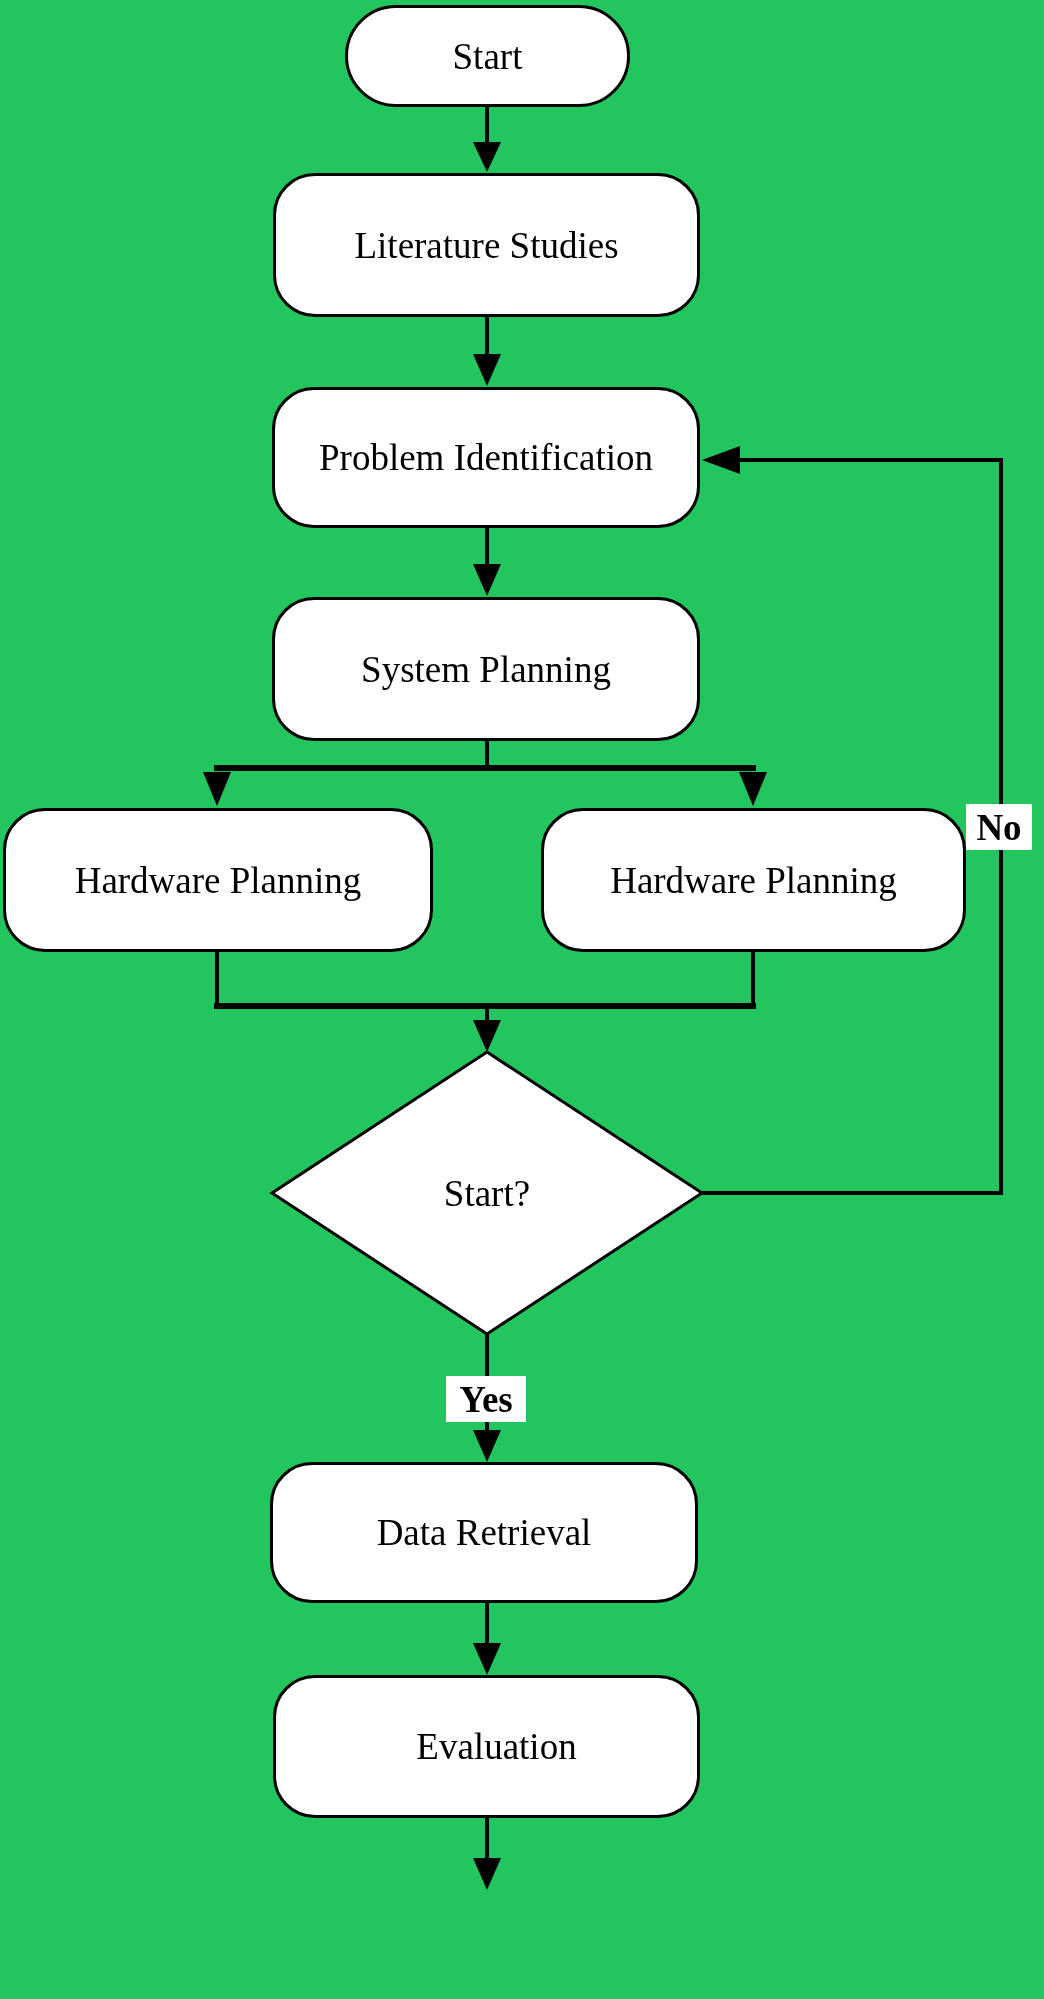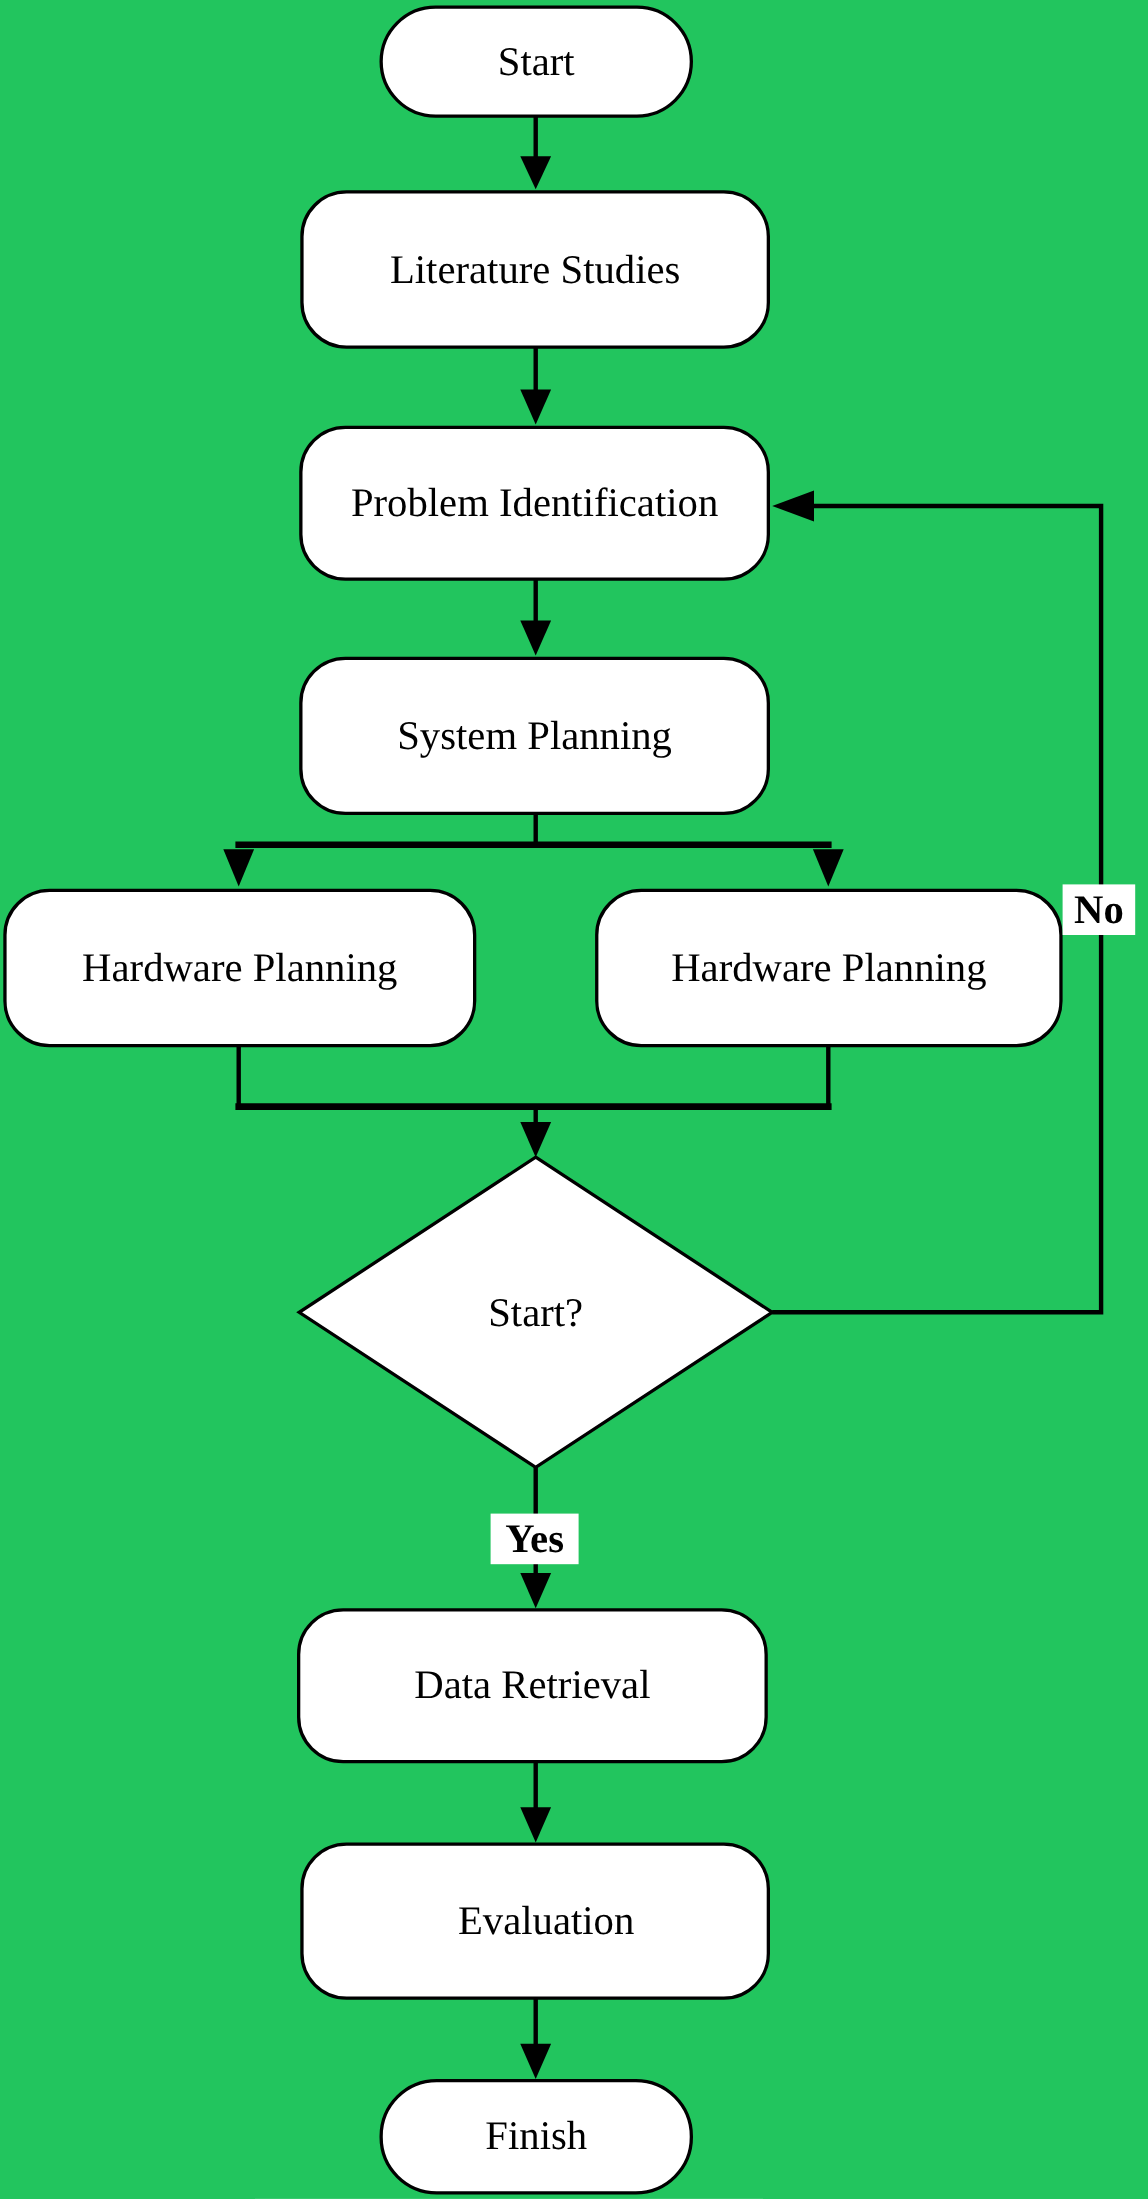--- a/index.html
+++ b/index.html
@@ -143,21 +143,18 @@
   </div>
 
   <div class="node process node-data">
     <span>Data Retrieval</span>
   </div>
 
   <div class="node process node-evaluation">
     <span>Evaluation</span>
   </div>
 
-  <div class="node terminator node-finish">
-    <span>Finish</span>
-  </div>
 
   <div class="edge-label edge-label-yes">Yes</div>
 
   <div class="edge-label edge-label-no">No</div>
 
 </div>
 
 </body></html>

